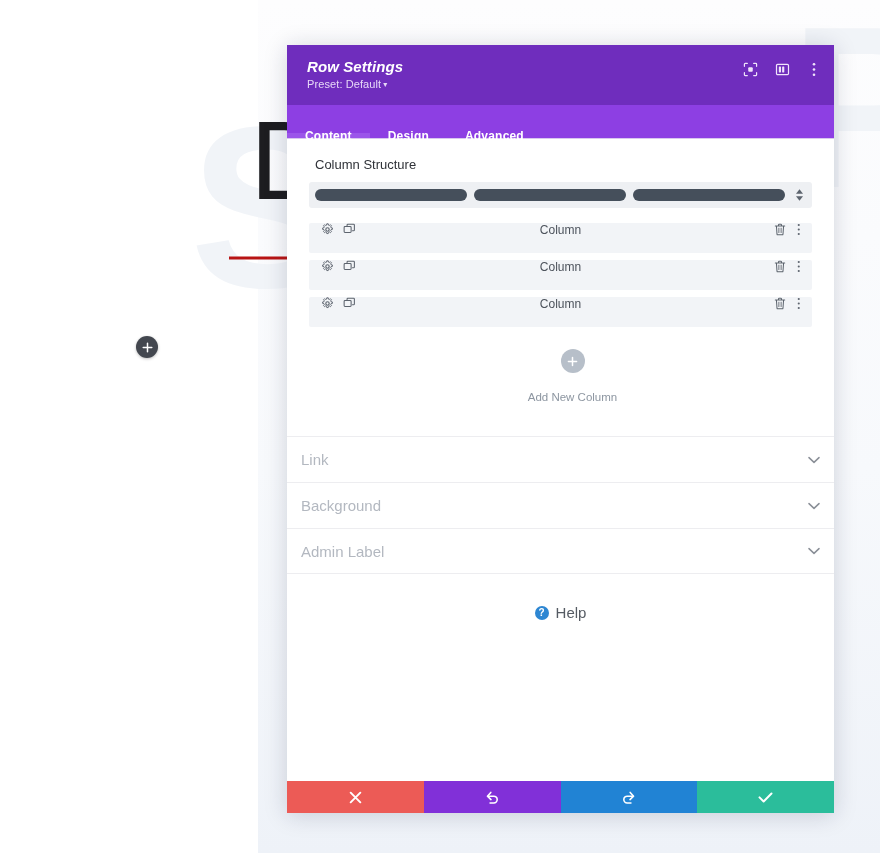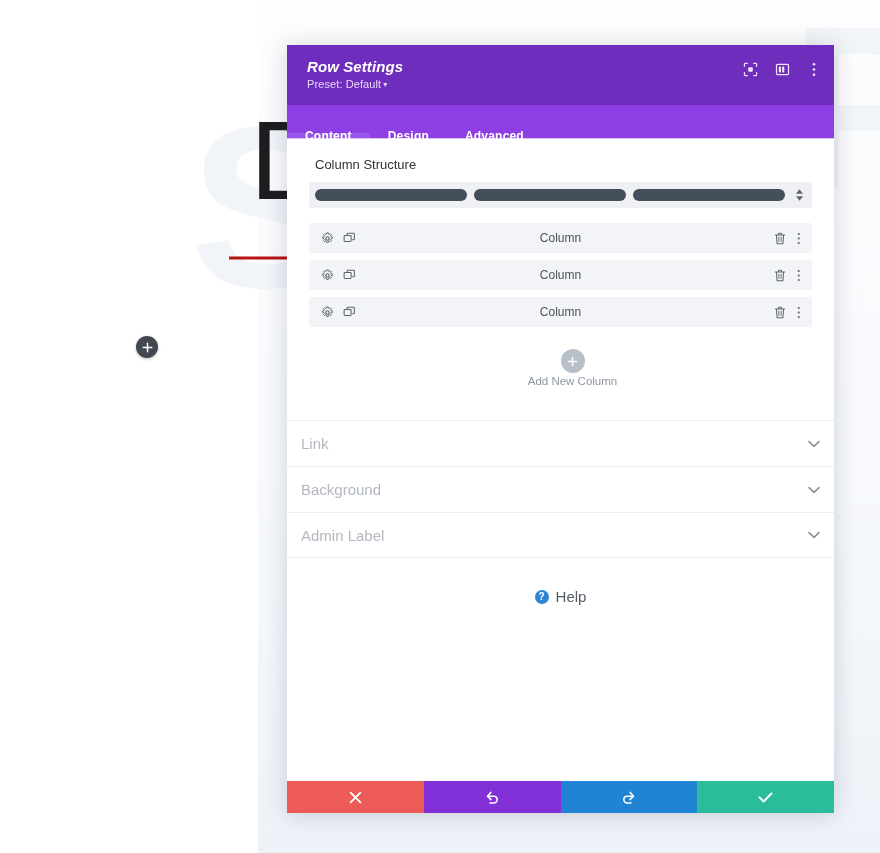--- a/index.html
+++ b/index.html
@@ -226,21 +226,21 @@
   .struct-stepper svg { display:block; }
 
   
   .col-rows { margin-top: 15px; }
   .col-row {
     margin: 0 22px 7px 22px;
     height: 30px;
     background: #f2f4f7;
     border-radius: 2px;
     display: flex;
-    align-items: center;
+    align-items: flex-start;
     padding: 0 12px;
     position: relative;
   }
   .col-row-left {
     display: flex; align-items: center; gap: 9px;
     color: #5d646e;
   }
   .col-row-left .ci { cursor: pointer; display:flex; }
   .col-row-label {
     position: absolute;
@@ -257,21 +257,21 @@
     z-index: 2;
   }
   .col-row-right .ci { cursor: pointer; display:flex; }
 
   
   .add-col {
     margin-top: 22px;
     display: flex;
     flex-direction: column;
     align-items: center;
-    gap: 2px;
+    gap: 18px;
     cursor: pointer;
     padding-left: 24px;
   }
   .add-col-circle {
     width: 24px; height: 24px;
     border-radius: 50%;
     background: #b7bfc9;
     color: #ffffff;
     display: flex; align-items: center; justify-content: center;
   }

